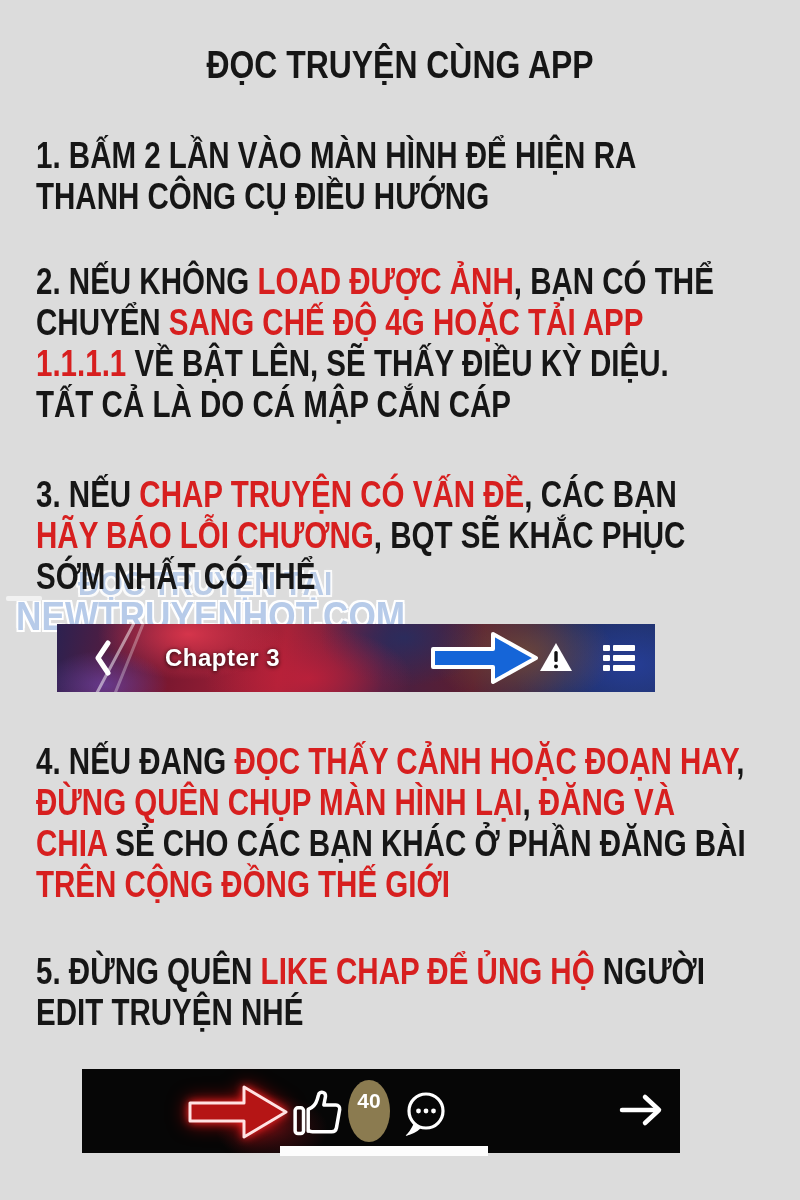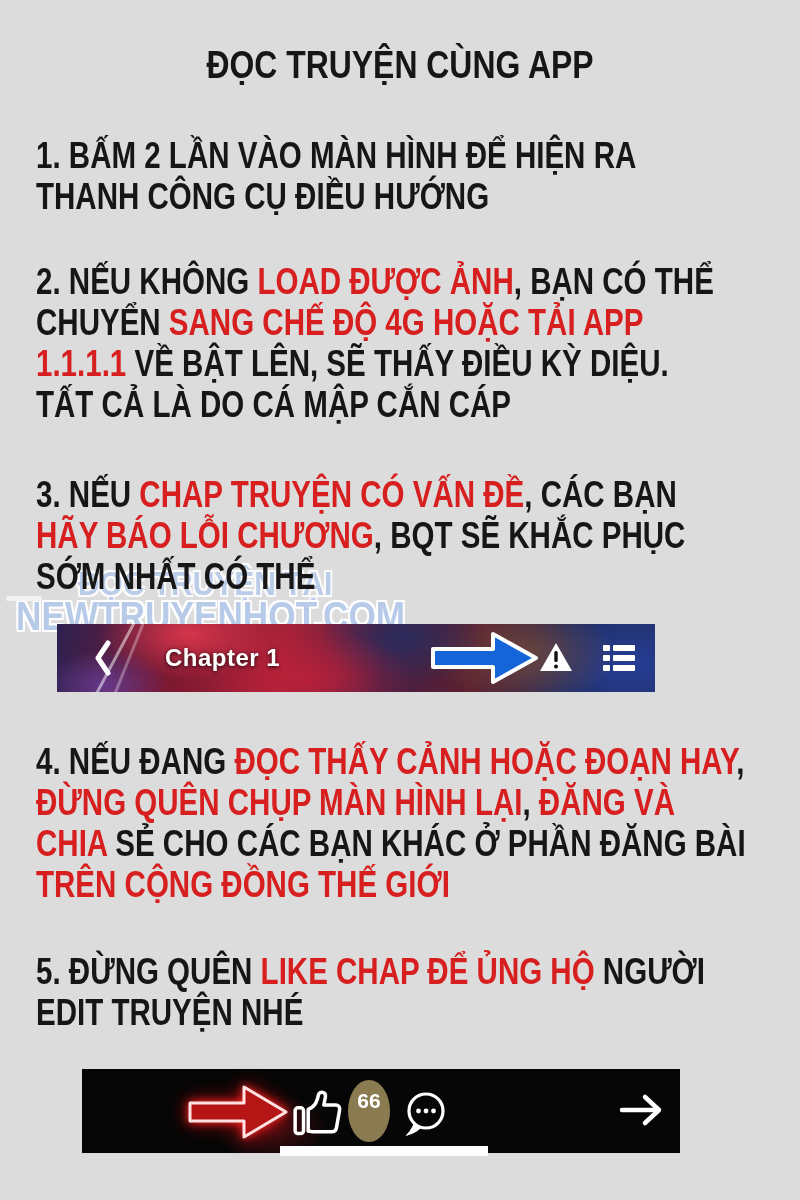--- a/index.html
+++ b/index.html
@@ -116,21 +116,21 @@
 <div class="page-dash"></div>
 
 <div class="shot1">
   <div class="streak s1"></div>
   <div class="streak s2"></div>
 
   <svg class="icon-abs" style="left:36px;top:16px" width="20" height="36" viewBox="0 0 20 36">
     <polyline points="15,3 5,18 15,33" fill="none" stroke="#ffffff" stroke-width="5" stroke-linecap="round" stroke-linejoin="round"></polyline>
   </svg>
 
-  <div class="chap-label">Chapter 1</div>
+  <div class="chap-label">Chapter 3</div>
 
   <svg class="icon-abs" style="left:372px;top:4px" width="112" height="60" viewBox="0 0 112 60">
     <polygon points="4,21 64,21 64,6 107,30 64,54 64,39 4,39" fill="var(--navblue,#1565d8)" stroke="#ffffff" stroke-width="4" stroke-linejoin="round"></polygon>
   </svg>
 
   <svg class="icon-abs" style="left:481px;top:17px" width="36" height="32" viewBox="0 0 36 32">
     <polygon points="18,2 34,30 2,30" fill="#ffffff"></polygon>
     <rect x="16.3" y="10" width="3.4" height="11" rx="1.5" fill="#111111"></rect>
     <circle cx="18" cy="25.5" r="2" fill="#111111"></circle>
   </svg>
@@ -150,21 +150,21 @@
   <svg class="icon-abs red-arrow-svg" style="left:104px;top:10px" width="104" height="66" viewBox="0 0 104 66">
     <polygon points="4,24 58,24 58,8 100,33 58,58 58,42 4,42" fill="var(--arrowred,#b51515)" stroke="#ffe3e3" stroke-width="3" stroke-linejoin="round"></polygon>
   </svg>
 
   <svg class="icon-abs" style="left:208px;top:15px" width="56" height="56" viewBox="0 0 24 24">
     <rect x="2.2" y="10.2" width="3.6" height="11" rx="1.2" fill="none" stroke="#ffffff" stroke-width="1.5"></rect>
     <path d="M7.8 20.3V10.9c1.9-.8 3.3-2.3 3.9-4.4l.5-1.8c.2-.8 1-1.3 1.8-1.1.8.2 1.3 1 1.2 1.8L14.5 9h5.2c1 0 1.8.9 1.6 1.9l-1.4 7.9c-.2 1-1 1.7-2 1.7H9.6c-.7 0-1.3-.3-1.8-.8z" fill="none" stroke="#ffffff" stroke-width="1.5" stroke-linejoin="round"></path>
   </svg>
 
   <div class="badge">
-    <span>66</span>
+    <span>40</span>
   </div>
 
   <svg class="icon-abs" style="left:318px;top:21px" width="52" height="50" viewBox="0 0 52 50">
     <circle cx="26" cy="21" r="17" fill="none" stroke="#ffffff" stroke-width="3.2"></circle>
     <path d="M14,33 Q10,42 5,46 Q15,44 21,38 Z" fill="#ffffff"></path>
     <circle cx="18.5" cy="21" r="2.4" fill="#ffffff"></circle>
     <circle cx="26" cy="21" r="2.4" fill="#ffffff"></circle>
     <circle cx="33.5" cy="21" r="2.4" fill="#ffffff"></circle>
   </svg>
 

